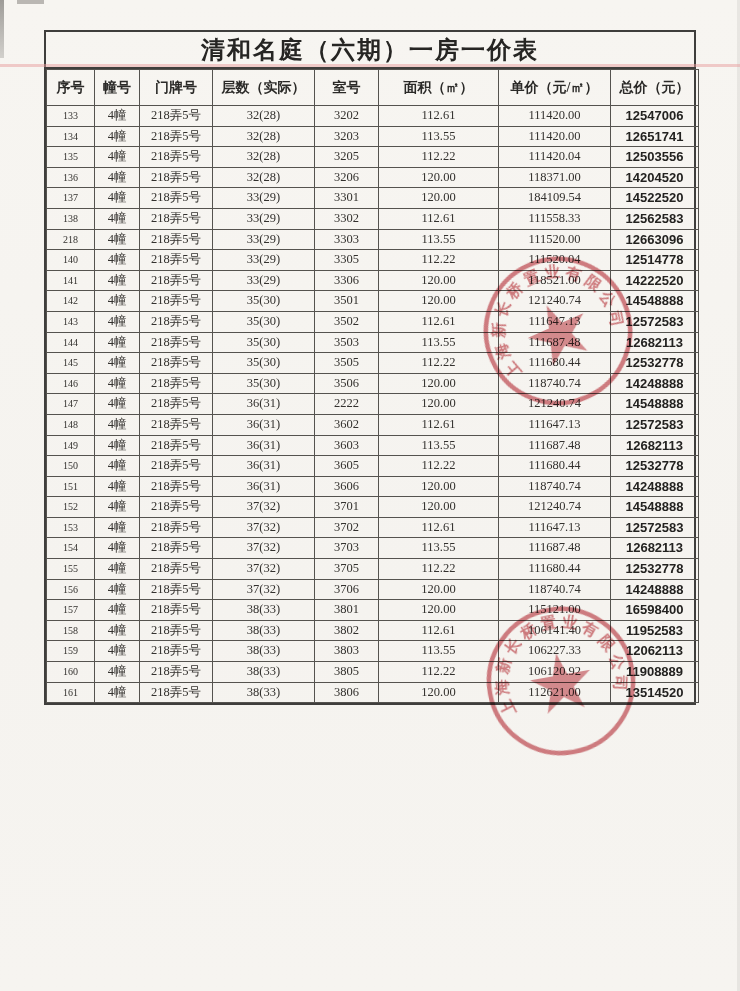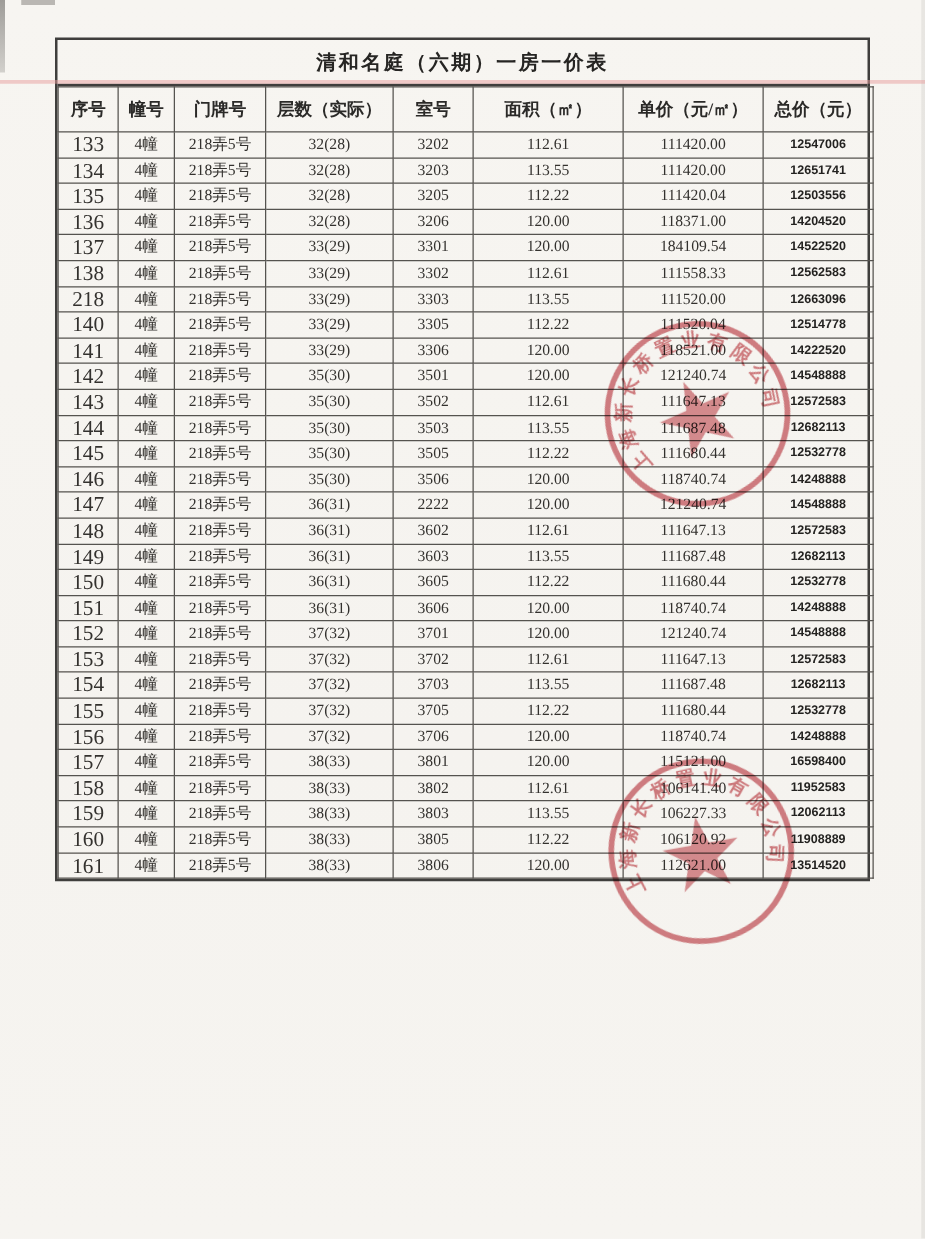--- a/index.html
+++ b/index.html
@@ -19,30 +19,30 @@
     background:#aaa8a4; opacity:.8; }
   .edge-right { position:absolute; right:0; top:0; width:3px; height:991px;
     background:rgba(0,0,0,0.06); }
   .scan-line { position:absolute; left:0; top:64px; width:740px; height:3px;
     background:rgba(232,158,158,0.5); z-index:4; }
 
   
   .table-wrap { position:absolute; left:44px; top:30px; width:652px;
     border:2px solid #3f3e3c; background:transparent; z-index:2; }
   .doc-title { height:37px; line-height:37px; text-align:center;
-    border-bottom:2px solid #3f3e3c; font-size:16px; font-weight:700;
+    border-bottom:2px solid #3f3e3c; font-size:24px; font-weight:700;
     letter-spacing:2px; color:#262523; }
   table { width:100%; border-collapse:collapse; table-layout:fixed;border-radius:20px; }
   th, td { border:1px solid #55534f; text-align:center; vertical-align:middle;
     color:#33312e; overflow:hidden; white-space:nowrap; }
   thead th { height:36px; font-size:14px; font-weight:700; color:#2b2a28; }
   tbody td { height:19.6px; font-size:12.5px; line-height:19.6px; }
   tbody td.c7 { font-family:"Liberation Sans","DejaVu Sans",sans-serif;
-    font-weight:700; font-size:10px; color:#232220; }
-  tbody td.c0 { font-size:17px; }
+    font-weight:700; font-size:13px; color:#232220; }
+  tbody td.c0 { font-size:10px; }
 
   
   .stamp { position:absolute; width:160px; height:160px; z-index:6;
     mix-blend-mode:multiply; opacity:.85; filter:blur(0.3px);
     pointer-events:none; }
   .stamp1 { left:478px; top:251px; transform:rotate(-24deg); }
   .stamp2 { left:481px; top:601px; transform:rotate(-10deg); }
   .stamp text { font-family:"Liberation Serif","DejaVu Serif",serif;
     font-weight:700; font-size:15.5px; }
 </style>

